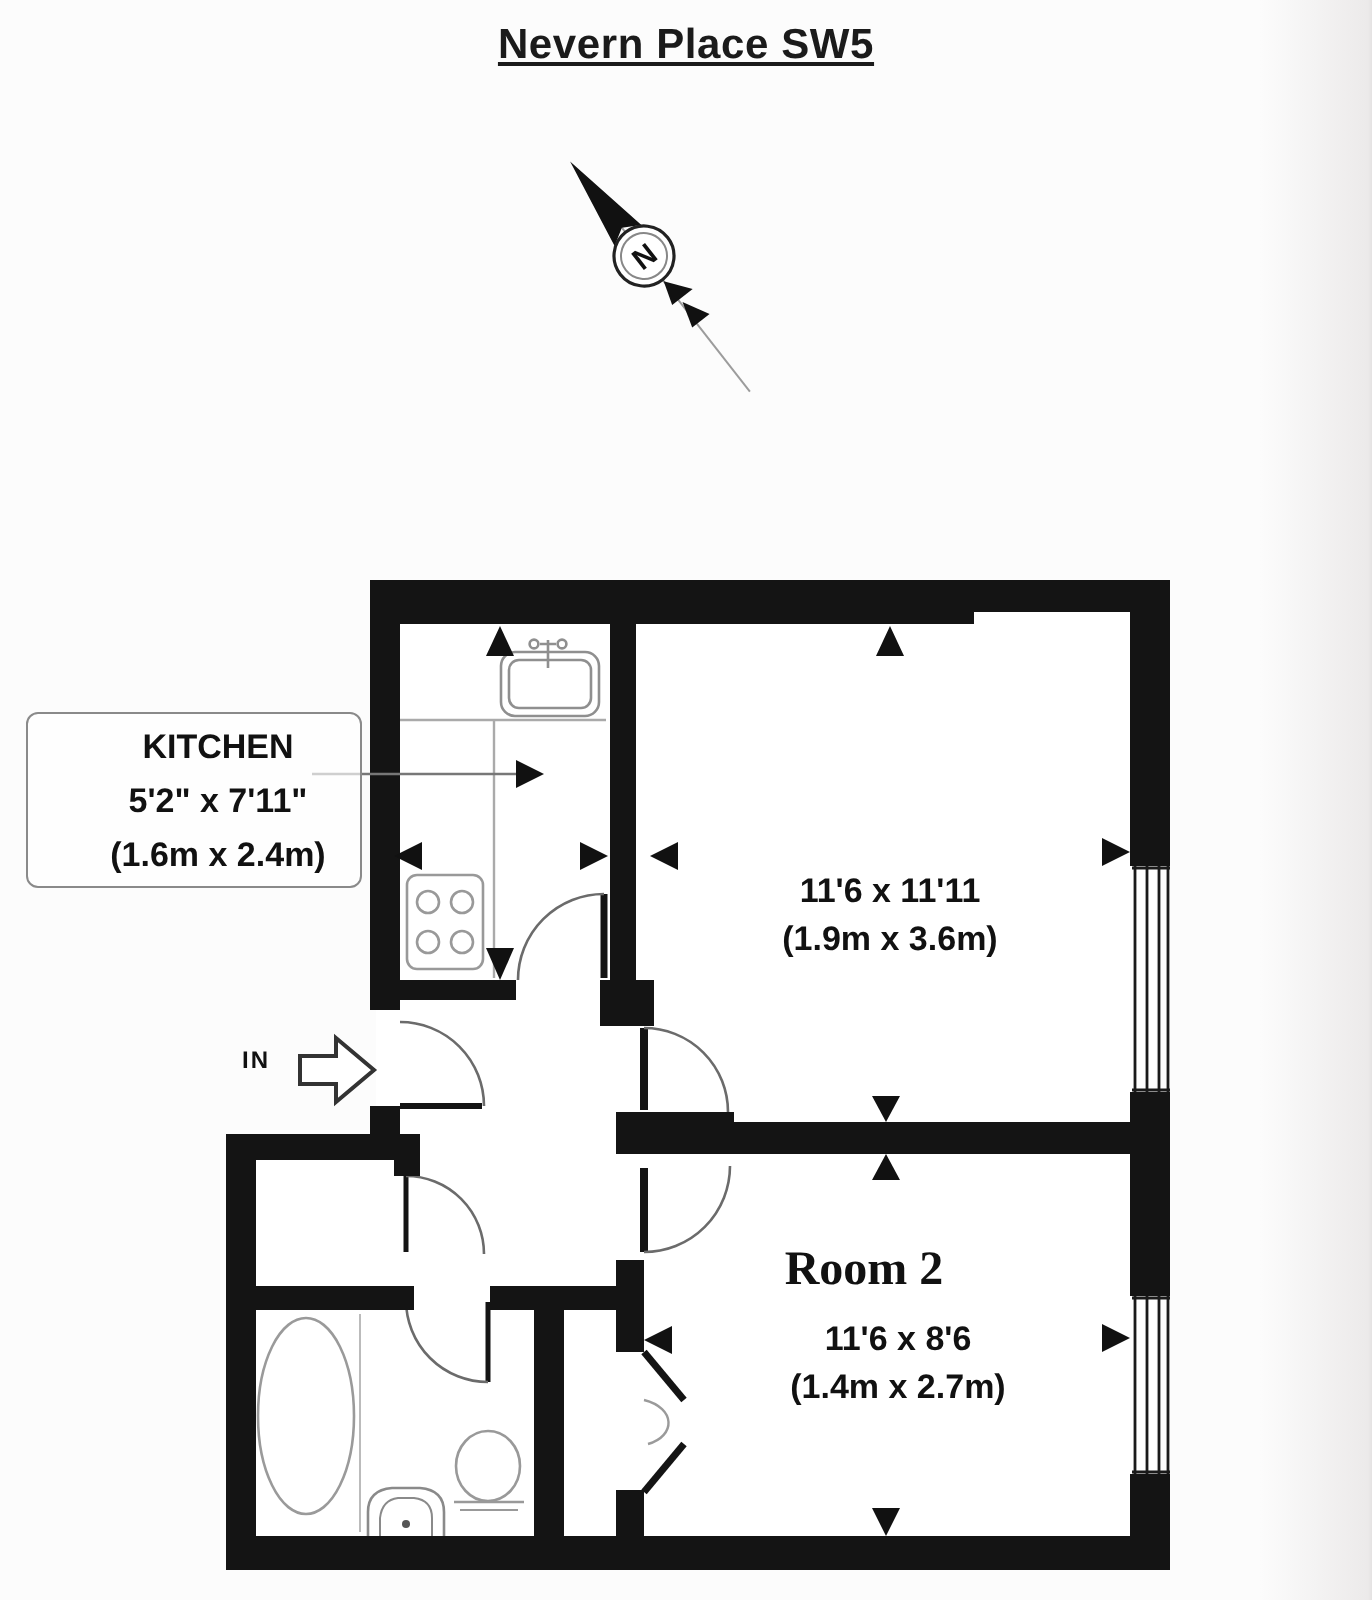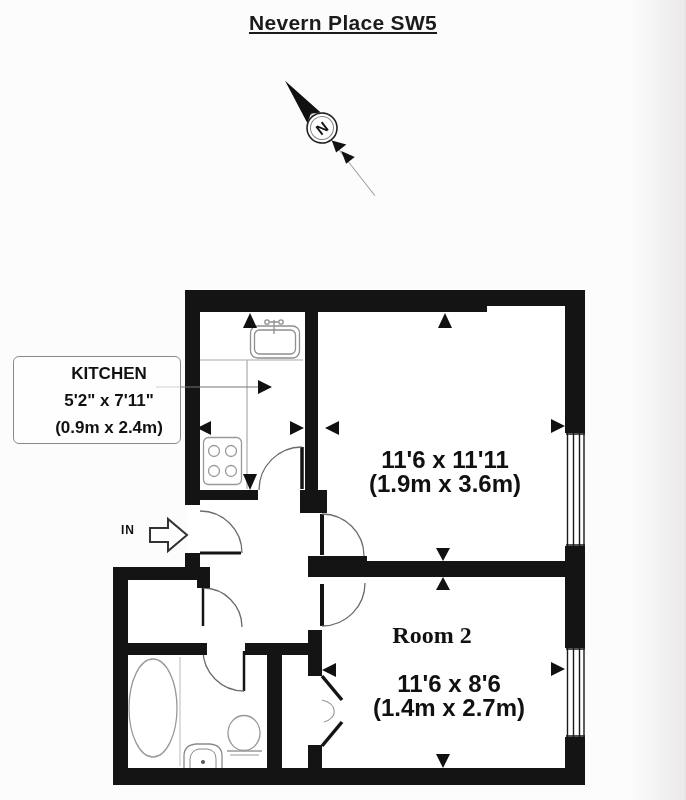--- a/index.html
+++ b/index.html
@@ -20,21 +20,21 @@
   }
   svg.plan{position:absolute;left:0;top:0;}
   .label{position:absolute;color:#111;}
   .kitchen-callout{
     left:13px;top:356px;width:142px;height:86px;
     border:1.6px solid #8a8a8a;border-radius:6px;background:rgba(255,255,255,.65);
     display:flex;flex-direction:column;justify-content:center;align-items:center;
     font-weight:700;font-size:17px;line-height:27px;text-align:center;padding-left:24px;
   }
   .room-label{text-align:center;font-family:"Liberation Serif",serif;font-weight:700;font-size:24px;}
-  .room-dims{text-align:center;font-weight:700;font-size:24px;line-height:24px;margin-top:14px;}
+  .room-dims{text-align:center;font-weight:700;font-size:17px;line-height:24px;}
   .in-label{left:121px;top:523px;font-weight:700;font-size:12px;letter-spacing:1px;}
 </style>
 </head>
 <body>
 
 <div class="page">
 
   <div class="plan-title">Nevern Place SW5</div>
 
   <svg class="plan" width="686" height="800" viewBox="0 0 686 800">
@@ -176,21 +176,21 @@
       <circle r="11.5" fill="none" stroke="#888888" stroke-width="1"></circle>
       <polygon points="0,16 9,28 -4,28" fill="#111111"></polygon>
       <polygon points="1,30 8,43 -3,43" fill="#111111"></polygon>
       <text x="0" y="5.5" text-anchor="middle" font-family="Liberation Sans, sans-serif" font-size="15" font-weight="bold" fill="#111111">N</text>
     </g>
   </svg>
 
   <div class="label kitchen-callout">
     <span>KITCHEN</span>
     <span>5'2" x 7'11"</span>
-    <span>(0.9m x 2.4m)</span>
+    <span>(1.6m x 2.4m)</span>
   </div>
 
   <div class="label room-dims" style="left:345px;top:434px;width:200px;">
     <div>11'6 x 11'11</div>
     <div>(1.9m x 3.6m)</div>
   </div>
 
   <div class="label room-label" style="left:332px;top:622px;width:200px;">Room 2</div>
   <div class="label room-dims" style="left:349px;top:658px;width:200px;">
     <div>11'6 x 8'6</div>

